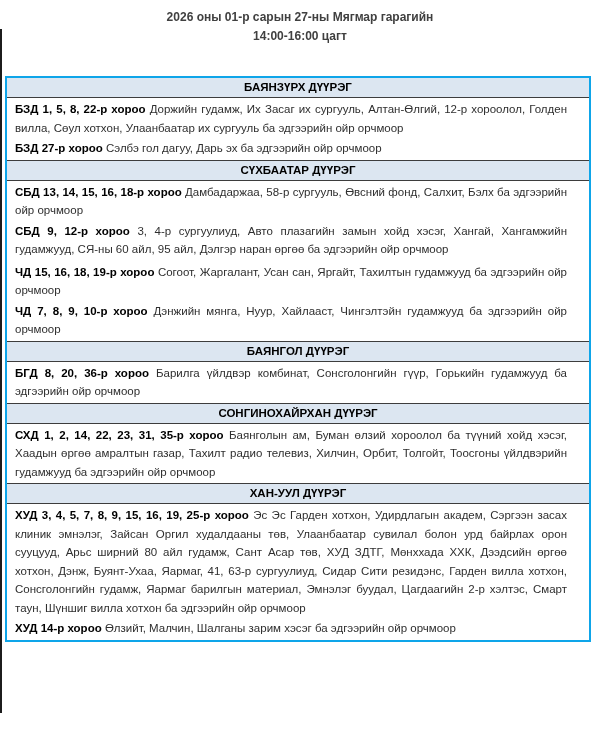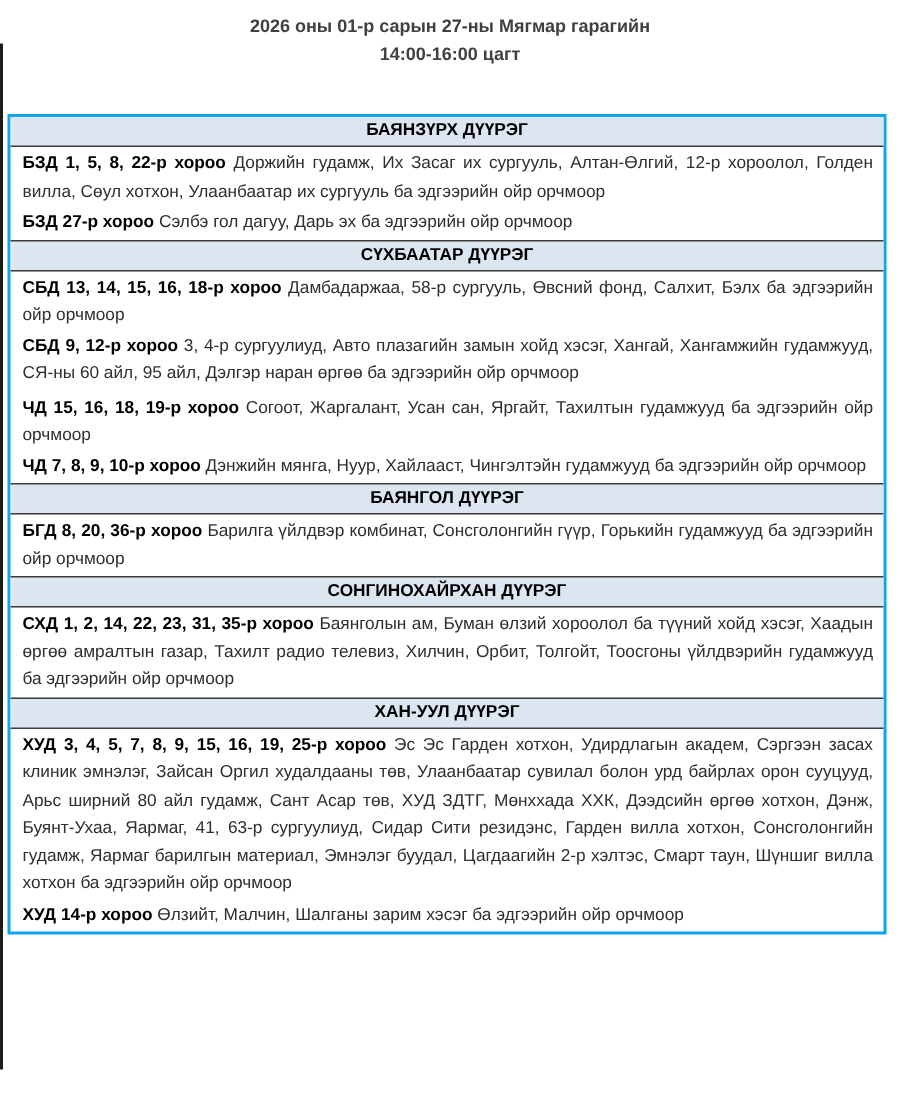--- a/index.html
+++ b/index.html
@@ -39,21 +39,21 @@
     border-bottom: 1px solid #3d3d3d;
     text-align: center;
     font-weight: bold;
     font-size: 11.5px;
     line-height: 19px;
     color: #000000;
   }
   .section:first-of-type .sec-hdr { border-top: none; }
   .sec-body { padding: 1px 0; }
   .row {
-    padding: 1px 7px 1px 8px;
+    padding: 1px 22px 1px 8px;
     font-size: 11.5px;
     line-height: 18.5px;
     text-align: justify;
     color: #2e2e2e;
   }
   .pfx { font-weight: bold; color: #000000; }
 </style>
 </head>
 <body>
 

